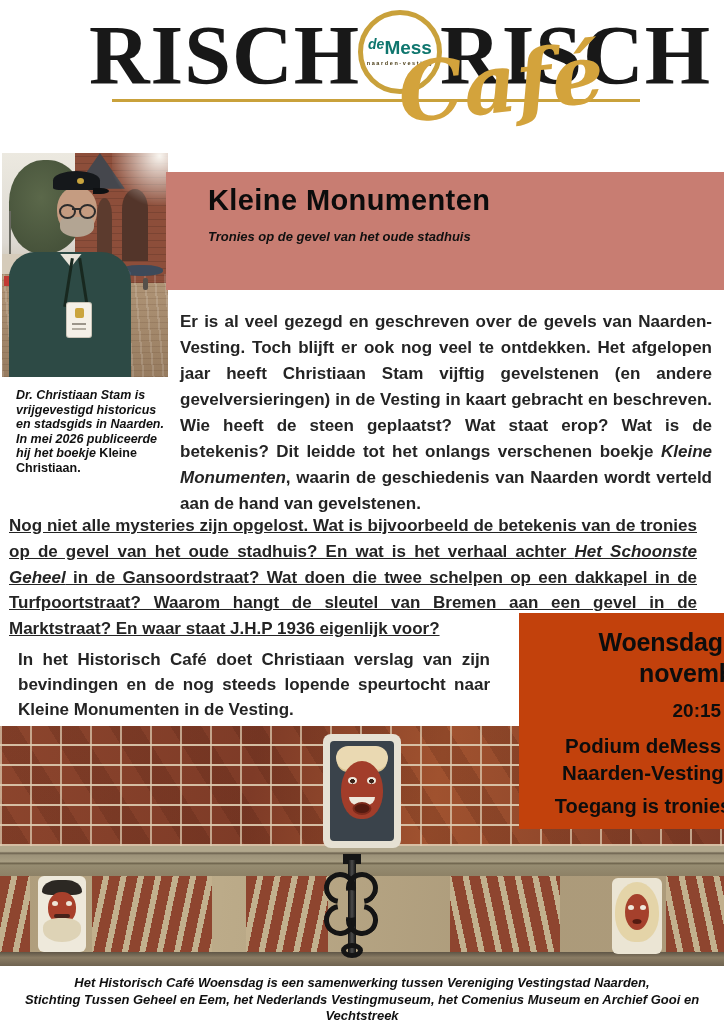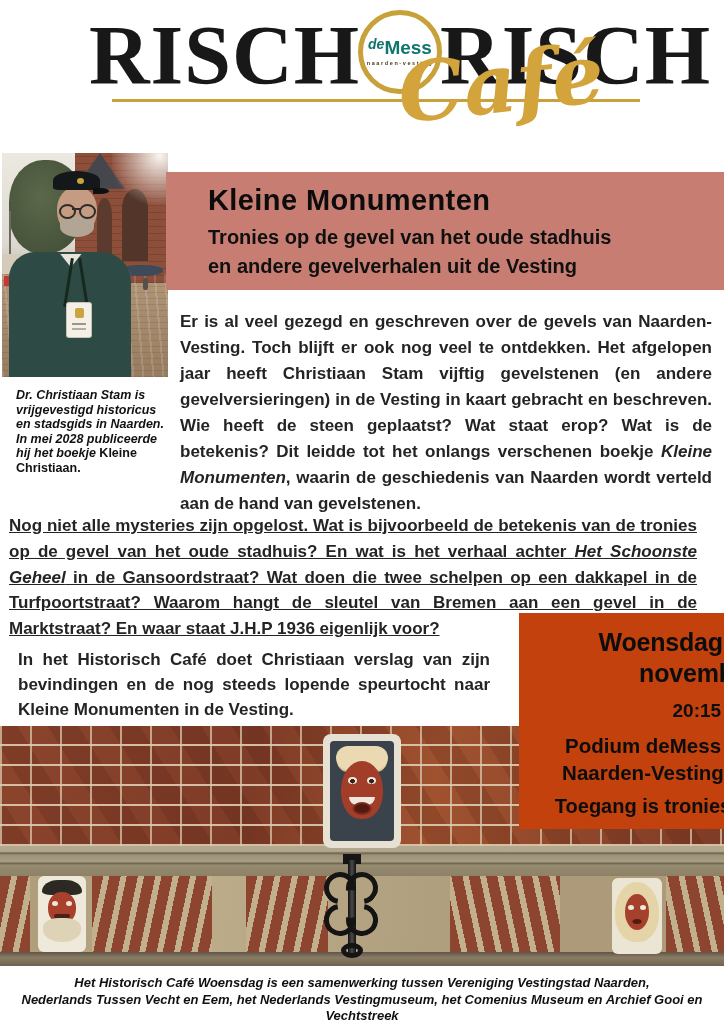--- a/index.html
+++ b/index.html
@@ -77,21 +77,21 @@
   .p-brim{position:absolute;left:55%;top:15.5%;width:16px;height:6px;background:#0e1012;border-radius:0 60% 60% 0;}
 
   .caption{position:absolute;left:16px;top:388px;width:152px;font-size:12.5px;line-height:14.6px;
            font-weight:700;font-style:italic;color:#111;}
   .caption .roman{font-style:normal;}
 
   
   .banner{position:absolute;left:166px;top:172px;width:558px;height:118px;background:#c87d72;
           box-sizing:border-box;padding:10px 0 0 42px;}
   .banner-title{font-size:29px;font-weight:800;letter-spacing:.4px;color:#0c0c0c;margin:2px 0 6px 0;}
-  .banner-sub{font-size:20px;font-weight:700;line-height:28.5px;color:#101010;}
+  .banner-sub{font-size:13px;font-weight:700;font-style:italic;line-height:28.5px;color:#101010;}
 
   
   .para{position:absolute;font-size:17px;font-weight:700;color:#242424;text-align:justify;margin:0;}
   .para em{font-style:italic;}
   .p1{left:180px;top:309px;width:532px;line-height:26px;}
   .p2{left:9px;top:513px;width:688px;line-height:25.8px;text-decoration:underline;}
   .p3{left:18px;top:647px;width:472px;line-height:25px;}
 
   
   .event{position:absolute;left:519px;top:613px;width:254px;height:216px;background:#c2410c;z-index:6;
@@ -220,26 +220,25 @@
       <div class="p-beard"></div>
       <div class="p-glass-l"></div>
       <div class="p-glass-r"></div>
       <div class="p-bridge"></div>
     </div>
     <div class="p-cap"></div>
     <div class="p-capdot"></div>
     <div class="p-brim"></div>
   </div>
 
-  <div class="caption"><span>Dr. Christiaan Stam is vrijgevestigd historicus en stadsgids in Naarden. In mei 2028 publiceerde hij het boekje </span><span class="roman">Kleine Christiaan.</span></div>
+  <div class="caption"><span>Dr. Christiaan Stam is vrijgevestigd historicus en stadsgids in Naarden. In mei 2026 publiceerde hij het boekje </span><span class="roman">Kleine Christiaan.</span></div>
 
   <div class="banner">
     <div class="banner-title">Kleine Monumenten</div>
     <div class="banner-sub">Tronies op de gevel van het oude stadhuis</div>
-    <div class="banner-sub">en andere gevelverhalen uit de Vesting</div>
   </div>
 
   <p class="para p1"><span>Er is al veel gezegd en geschreven over de gevels van Naarden-Vesting. Toch blijft er ook nog veel te ontdekken. Het afgelopen jaar heeft Christiaan Stam vijftig gevelstenen (en andere gevelversieringen) in de Vesting in kaart gebracht en beschreven. Wie heeft de steen geplaatst? Wat staat erop? Wat is de betekenis? Dit leidde tot het onlangs verschenen boekje </span><em>Kleine Monumenten</em><span>, waarin de geschiedenis van Naarden wordt verteld aan de hand van gevelstenen.</span></p>
 
   <p class="para p2"><span>Nog niet alle mysteries zijn opgelost. Wat is bijvoorbeeld de betekenis van de tronies op de gevel van het oude stadhuis? En wat is het verhaal achter </span><em>Het Schoonste Geheel</em><span> in de Gansoordstraat? Wat doen die twee schelpen op een dakkapel in de Turfpoortstraat? Waarom hangt de sleutel van Bremen aan een gevel in de Marktstraat? En waar staat J.H.P 1936 eigenlijk voor?</span></p>
 
   <p class="para p3">In het Historisch Café doet Christiaan verslag van zijn bevindingen en de nog steeds lopende speurtocht naar Kleine Monumenten in de Vesting.</p>
 
   <div class="event">
     <div class="event-date">Woensdag 19</div>
@@ -299,16 +298,16 @@
       <div class="curl c1"></div>
       <div class="curl c2"></div>
       <div class="curl c3"></div>
       <div class="curl c4"></div>
       <div class="iron-clasp"></div>
     </div>
   </div>
 
   <div class="footer">
     <div>Het Historisch Café Woensdag is een samenwerking tussen Vereniging Vestingstad Naarden,</div>
-    <div>Nederlands Tussen Vecht en Eem, het Nederlands Vestingmuseum, het Comenius Museum en Archief Gooi en Vechtstreek</div>
+    <div>Stichting Tussen Geheel en Eem, het Nederlands Vestingmuseum, het Comenius Museum en Archief Gooi en Vechtstreek</div>
   </div>
 
 </div>
 
 </body></html>

